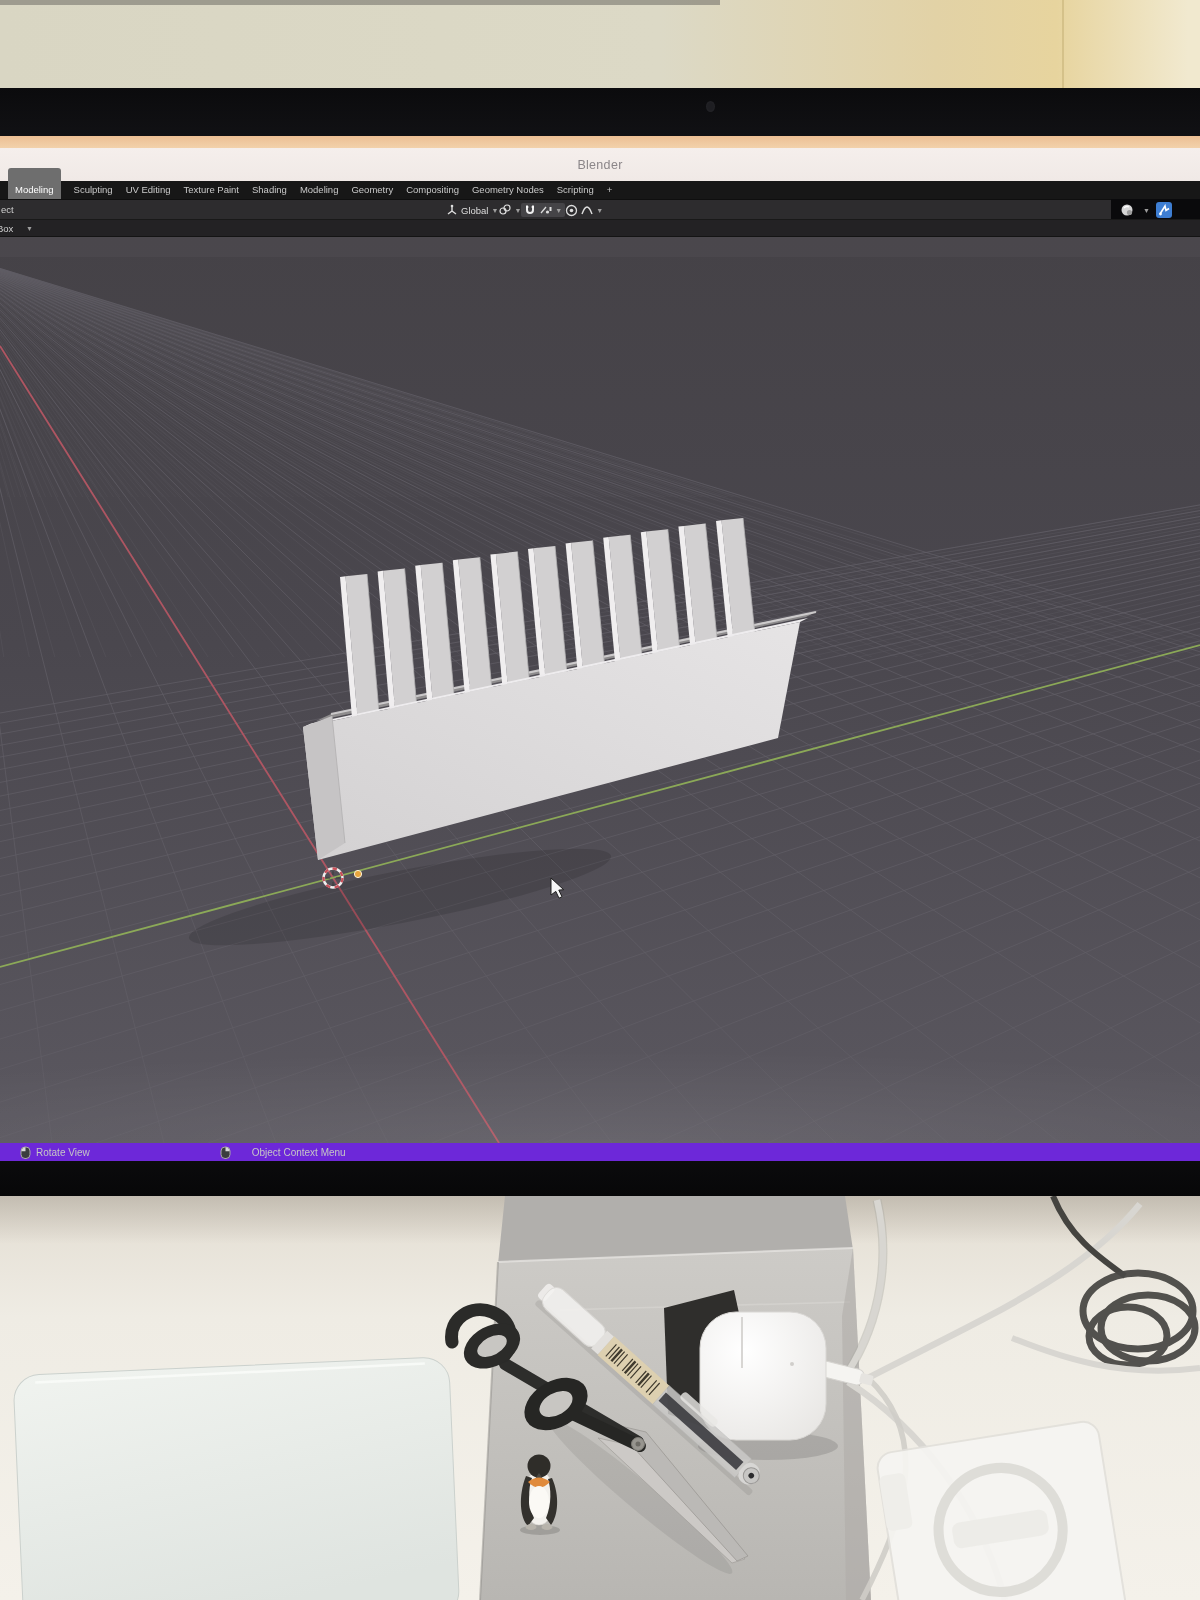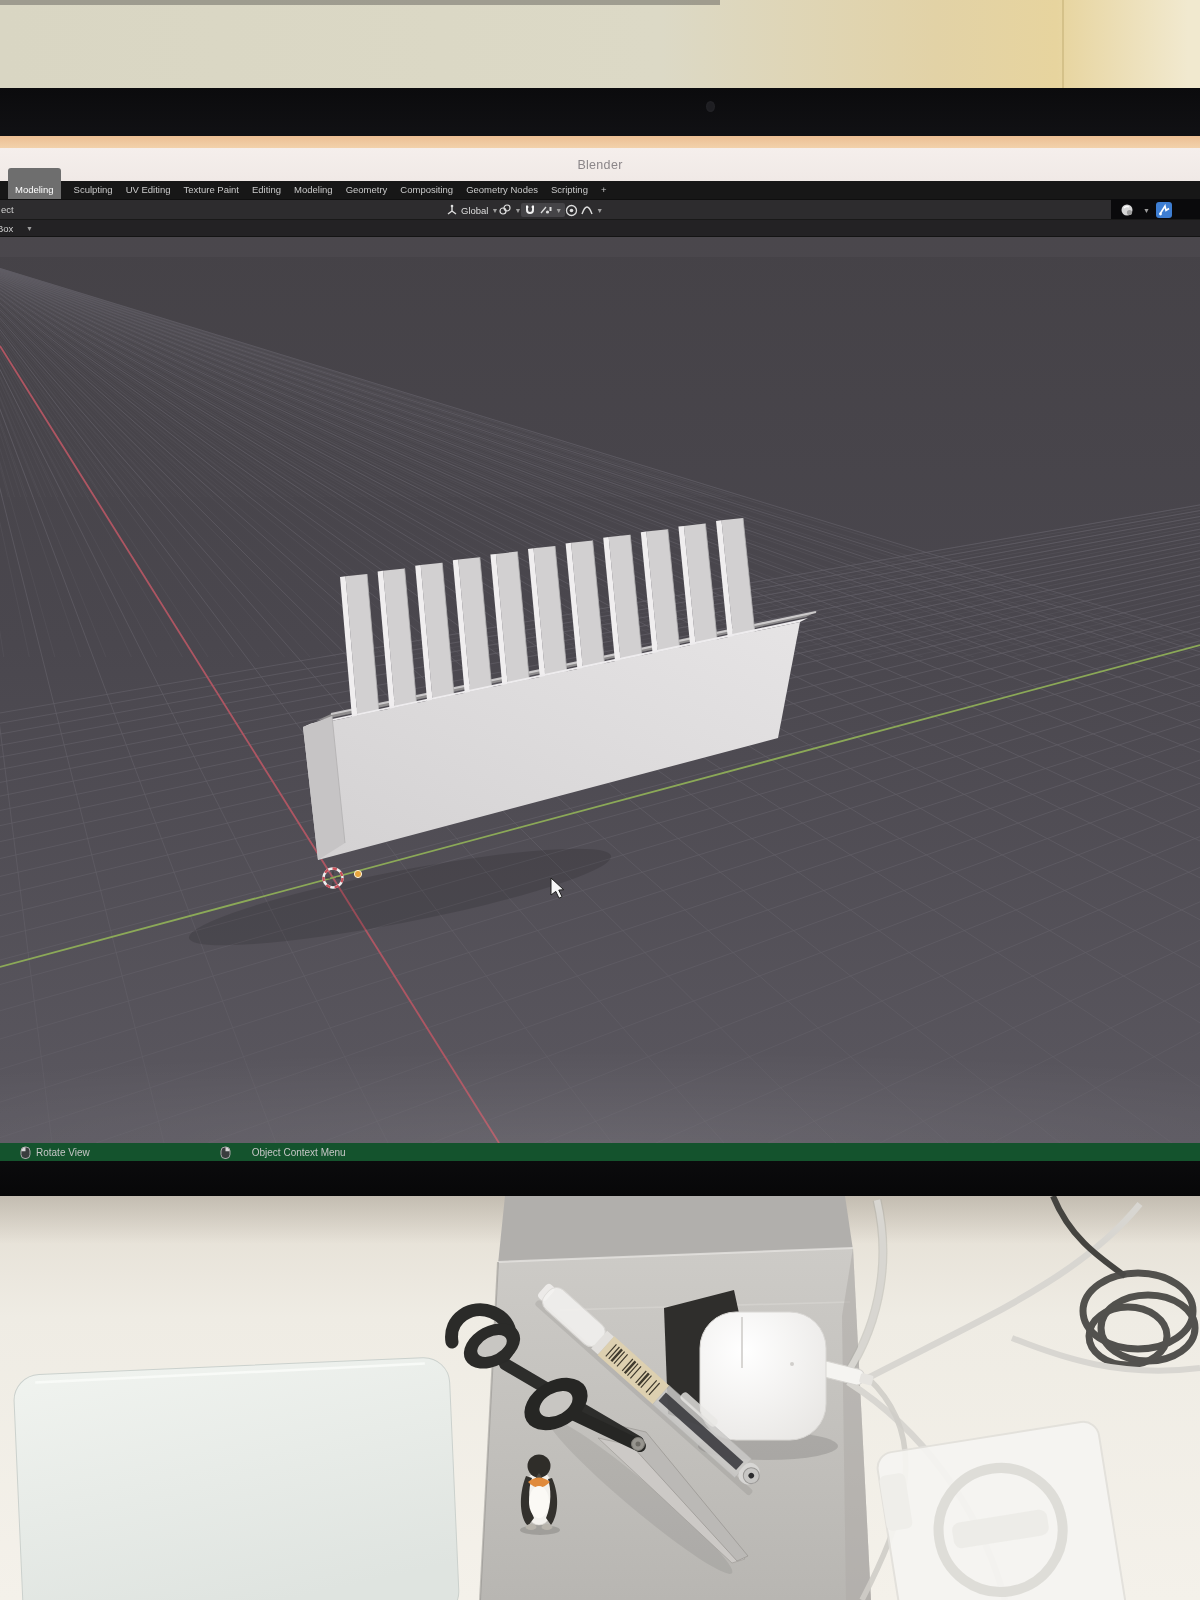--- a/index.html
+++ b/index.html
@@ -37,21 +37,21 @@
   .right-icons{position:absolute;left:1120px;top:2px;display:flex;align-items:center;gap:6px;}
   .blue-ic{width:16px;height:16px;border-radius:3px;background:#3e7ed2;display:inline-flex;align-items:center;justify-content:center;}
   
   .toolrow{position:absolute;left:0;top:83px;width:1200px;height:18px;background:#232224;
            border-top:1px solid #191919;border-bottom:1px solid #141414;box-sizing:border-box;}
   .toolrow .clipped-label{top:3px;margin-left:-4px;}
   
   .vp-wrap{position:absolute;left:0;top:101px;width:1200px;height:906px;}
   svg{display:block;}
   
-  .statusbar{position:absolute;left:0;top:1007px;width:1200px;height:18px;background:#14532d;
+  .statusbar{position:absolute;left:0;top:1007px;width:1200px;height:18px;background:#6d28d9;
              display:flex;align-items:center;gap:10px;padding-left:20px;box-sizing:border-box;}
   .sitem{display:flex;align-items:center;gap:5px;font-size:10px;color:#c6c6c6;}
   .sitem + .sitem{margin-left:120px;gap:21px;}
   
   .desk{position:absolute;left:0;top:1196px;width:1200px;height:404px;}
 </style>
 </head>
 <body>
 
 <div class="photo">
@@ -69,21 +69,21 @@
     <div class="menubar-strip"></div>
     <div class="titlebar">
       <span>Blender</span>
     </div>
 
     <div class="tabbar">
       <span class="tab active">Modeling</span>
       <span class="tab">Sculpting</span>
       <span class="tab">UV Editing</span>
       <span class="tab">Texture Paint</span>
-      <span class="tab">Editing</span>
+      <span class="tab">Shading</span>
       <span class="tab">Modeling</span>
       <span class="tab">Geometry</span>
       <span class="tab">Compositing</span>
       <span class="tab">Geometry Nodes</span>
       <span class="tab">Scripting</span>
       <span class="tab">+</span>
     </div>
 
     <div class="vheader">
       <span class="clipped-label">ect</span>

